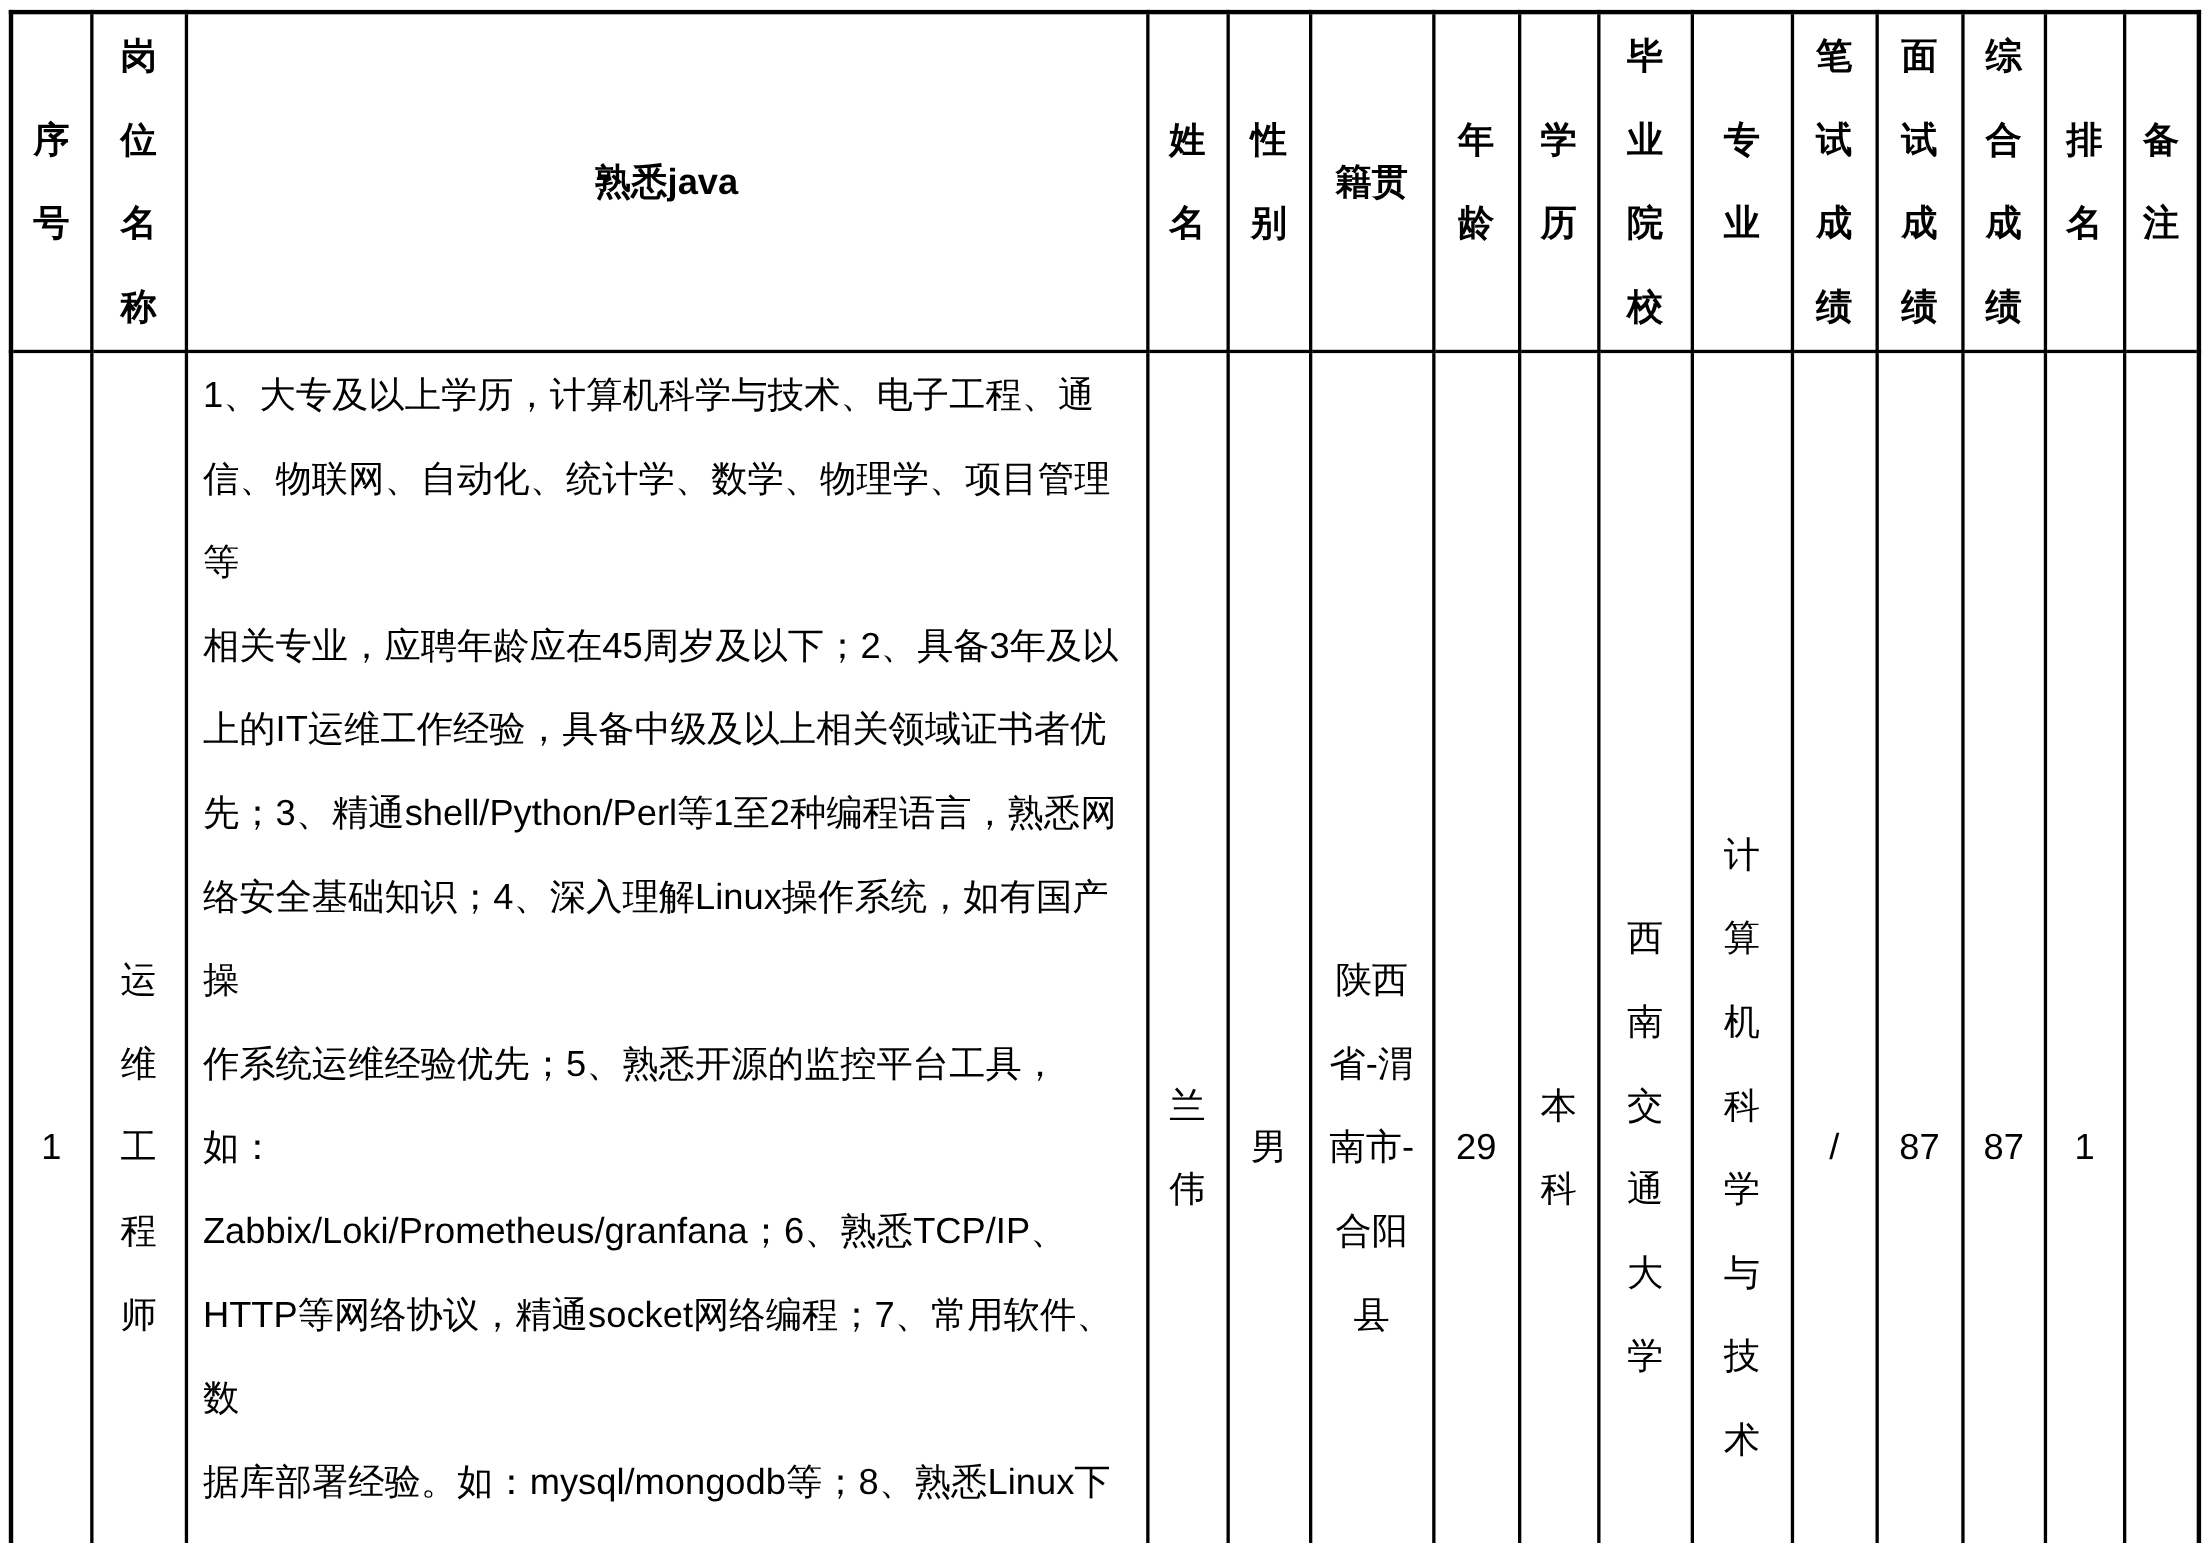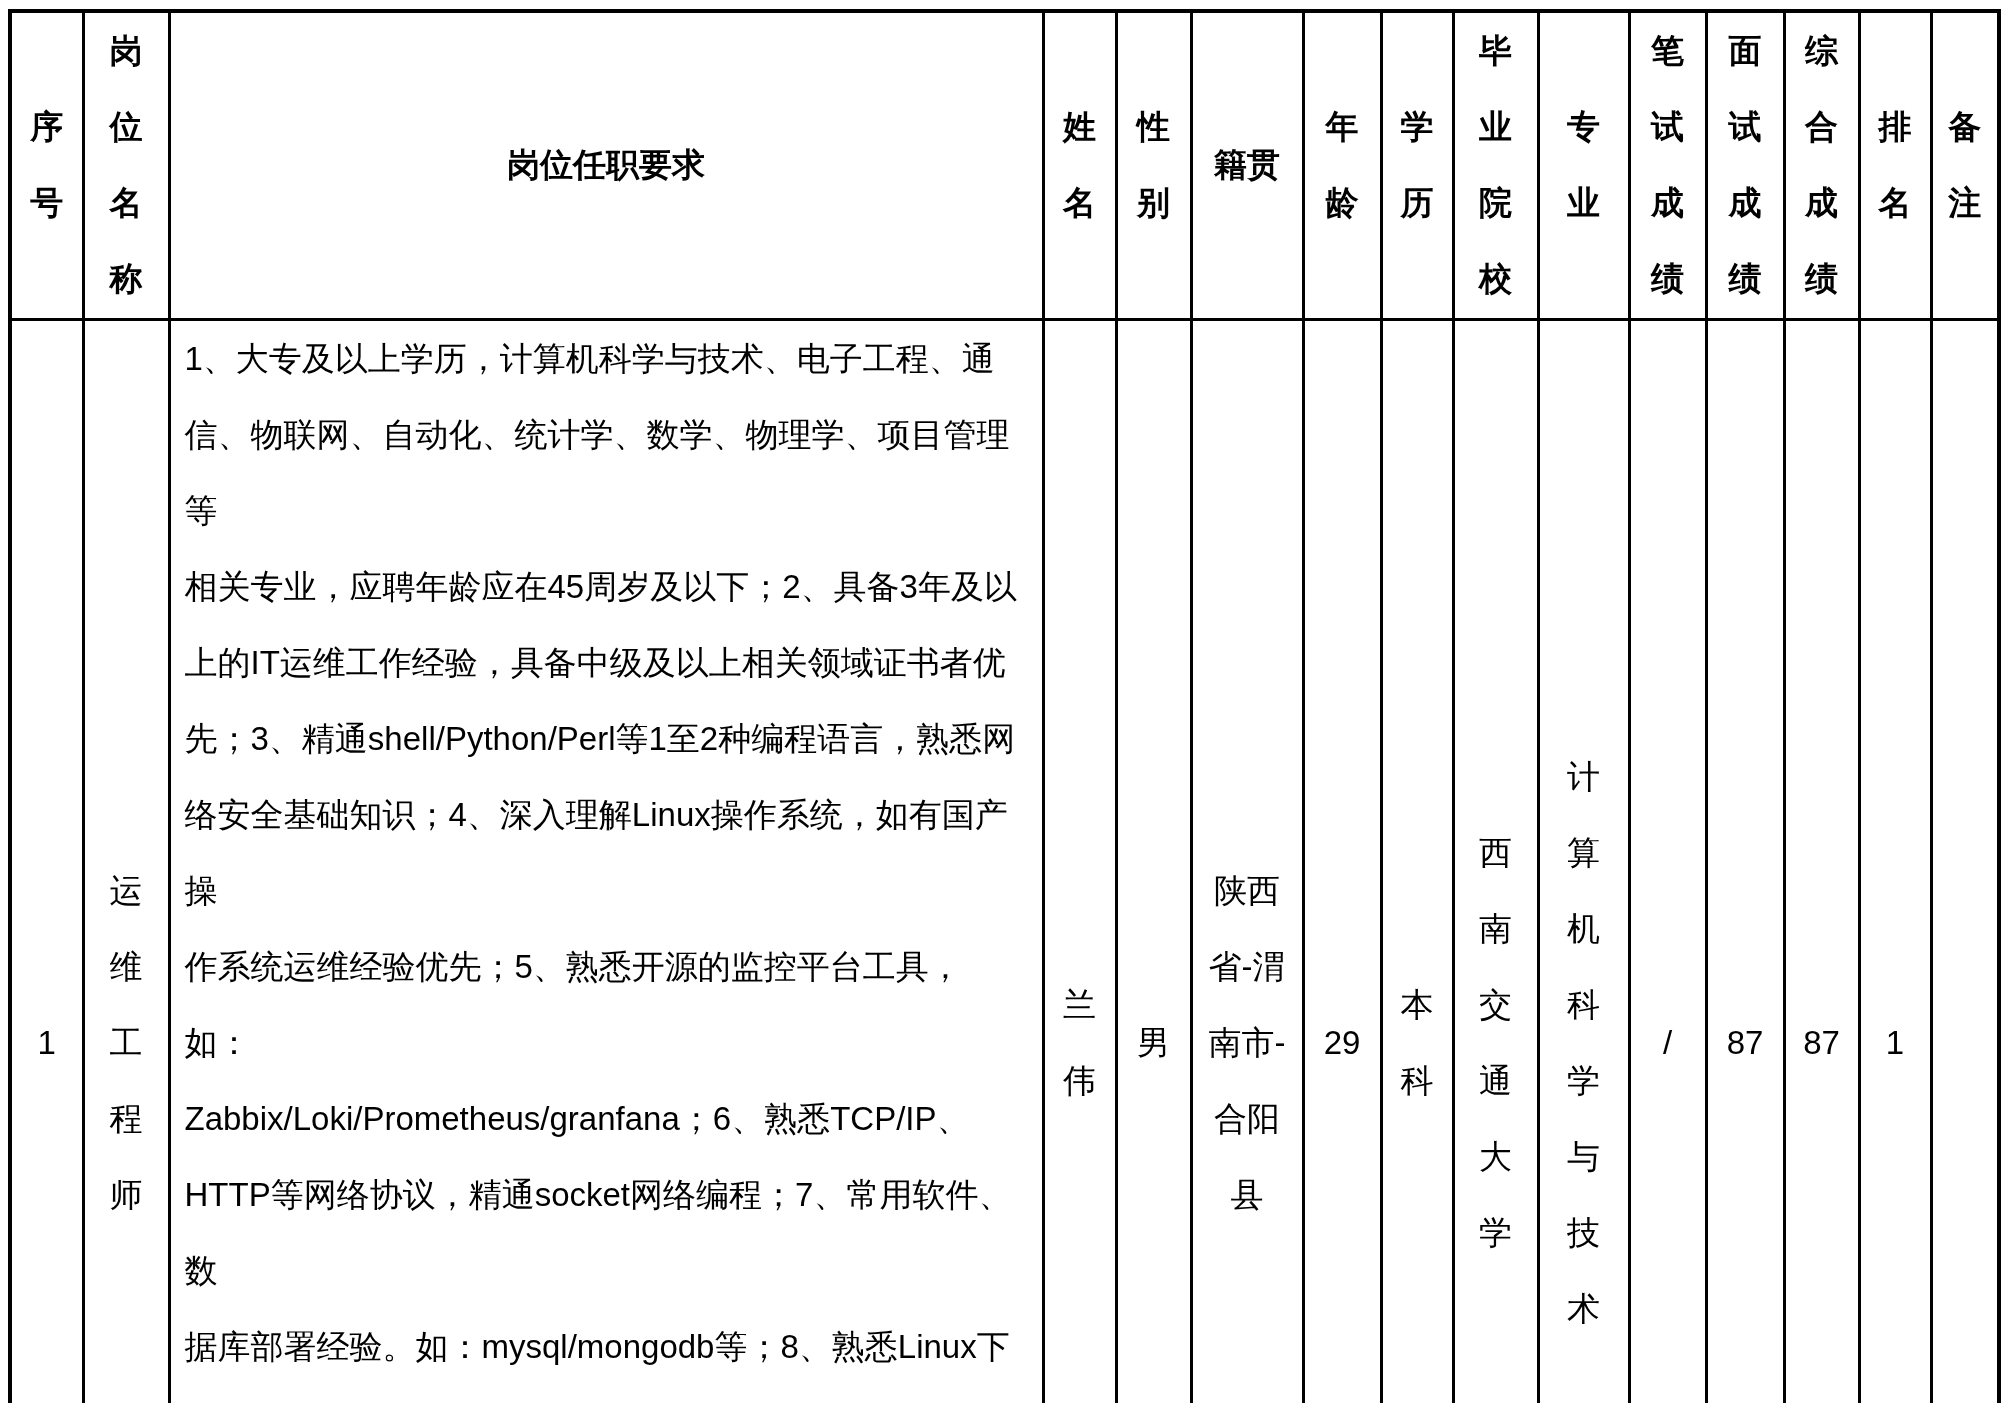--- a/index.html
+++ b/index.html
@@ -76,21 +76,21 @@
       <col style="width:68px">
     </colgroup>
     <tbody>
         <tr class="header-row">
       <th>序
 号</th>
       <th>岗
 位
 名
 称</th>
-      <th>岗位任职要求</th>
+      <th>熟悉java</th>
       <th>姓
 名</th>
       <th>性
 别</th>
       <th>籍贯</th>
       <th>年
 龄</th>
       <th>学
 历</th>
       <th>毕

